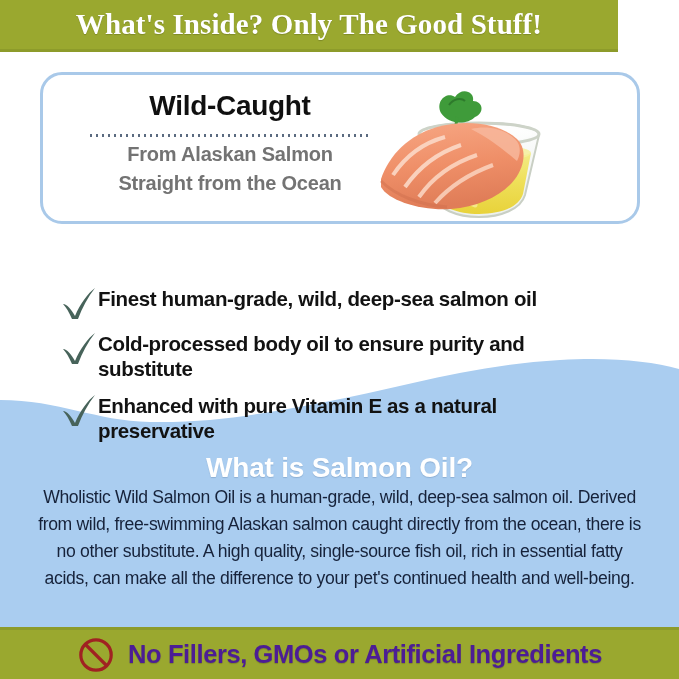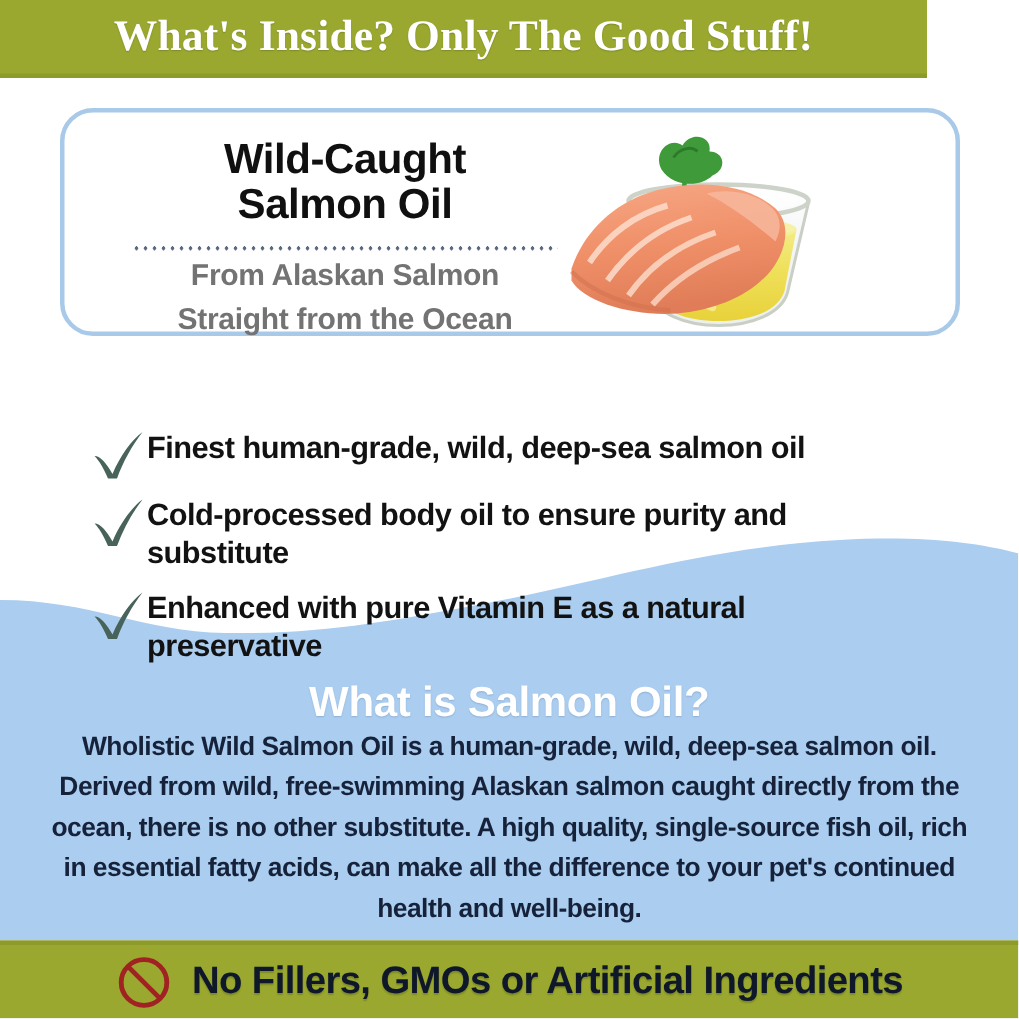--- a/index.html
+++ b/index.html
@@ -60,34 +60,34 @@
   }
 
   
   .blue-heading{
     position:absolute;left:0;top:452px;width:679px;text-align:center;
     font-weight:bold;font-size:28px;color:#ffffff;letter-spacing:-0.2px;
     text-shadow:0 1px 1px rgba(70,100,140,.28);
   }
   .blue-body{
     position:absolute;left:34px;top:484px;width:611px;text-align:center;
-    font-weight:bold;font-size:17.6px;line-height:1.53;color:#16223a;
+    font-weight:normal;font-size:17.6px;line-height:1.53;color:#16223a;
     letter-spacing:-0.35px;
   }
 
   
   .footer-band{
     position:absolute;left:0;top:627px;width:679px;height:52px;
     background:#9aa82f;border-top:3px solid #8d9b2a;
     display:flex;align-items:center;justify-content:center;
     box-sizing:border-box;
   }
   .no-icon{width:38px;height:38px;margin-right:13px;flex:0 0 38px;}
   .footer-title{
-    font-weight:bold;font-size:25.5px;color:#0f172a;letter-spacing:-0.4px;
+    font-weight:bold;font-size:25.5px;color:#4c1d95;letter-spacing:-0.4px;
     white-space:nowrap;text-shadow:0 1px 1px rgba(0,0,0,.18);
   }
 </style>
 </head>
 <body>
 
 <div id="page">
 
   <div class="header-band">
     <div class="header-title">What's Inside? Only The Good Stuff!</div>
@@ -96,21 +96,20 @@
   <div class="wave-section">
     <svg class="wave-svg" viewBox="0 0 679 272" preserveAspectRatio="none">
       <path d="M0,45 C60,45 95,66 150,67 C215,68 260,59 320,48 C400,33 470,10 560,5 C610,2 650,6 679,14 L679,272 L0,272 Z" fill="#aacdf0"></path>
     </svg>
   </div>
 
   <div class="card">
     <div class="card-text">
       <div class="card-title">
         <div>Wild-Caught</div>
-        <div>Salmon Oil</div>
       </div>
       <div class="dotted-sep"></div>
       <div class="card-sub">
         <div>From Alaskan Salmon</div>
         <div>Straight from the Ocean</div>
       </div>
     </div>
 
     <svg class="card-image" viewBox="0 0 262 160">
       <defs>

